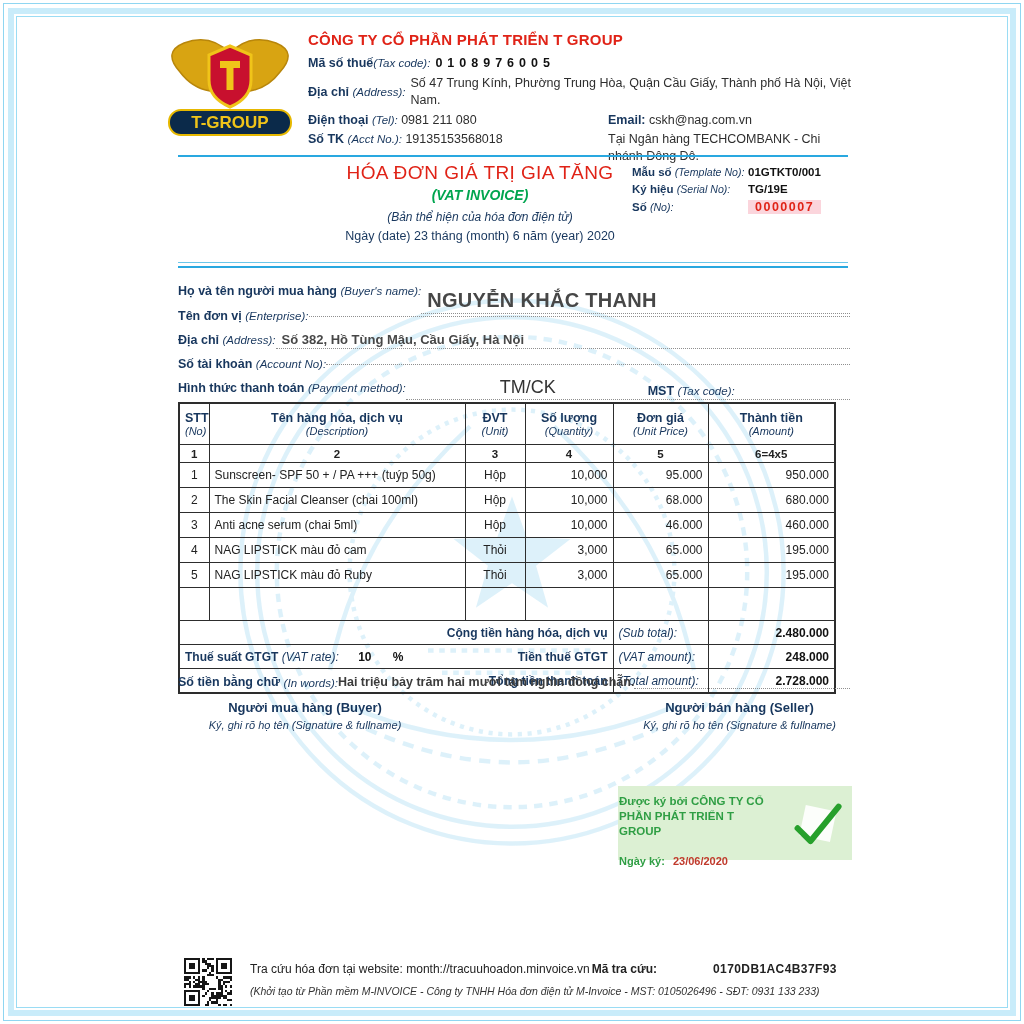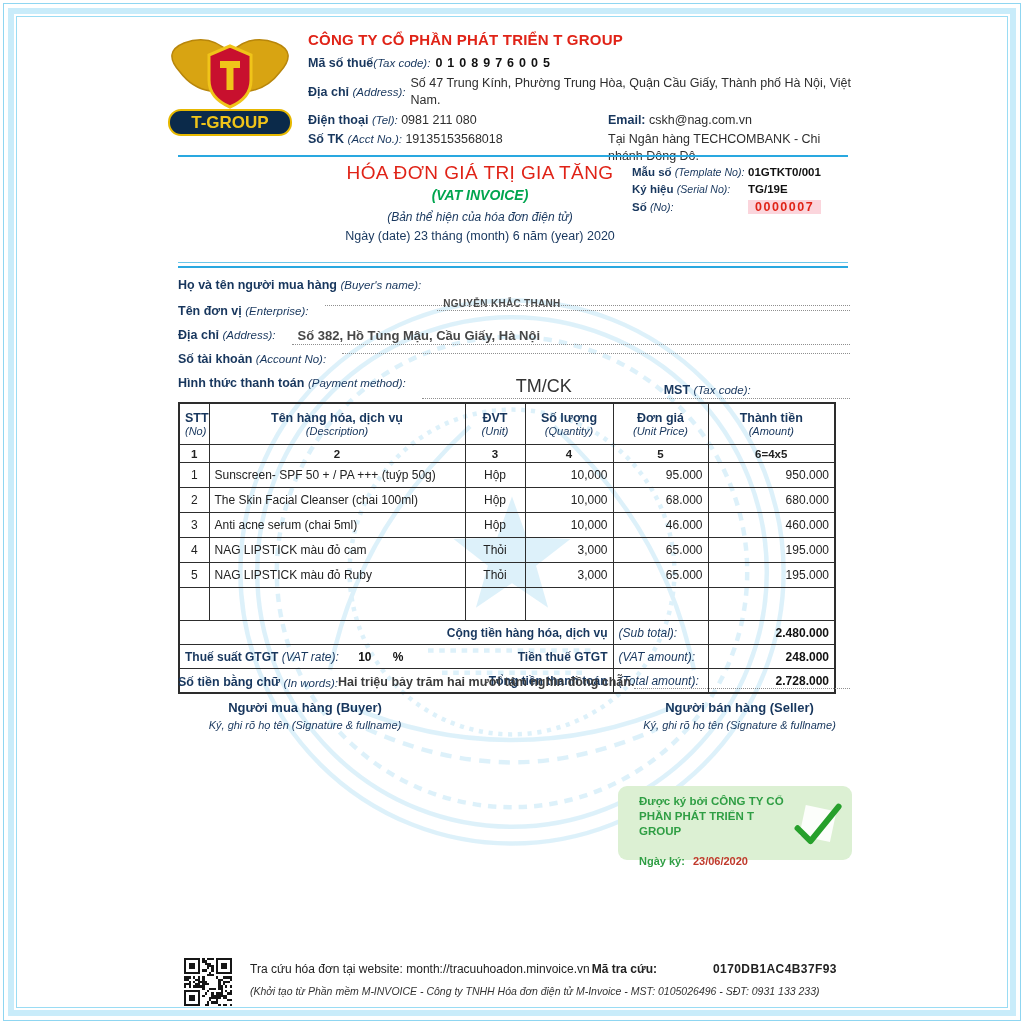--- a/index.html
+++ b/index.html
@@ -36,24 +36,24 @@
   .inv-note{font-size:12px;font-style:italic;color:#17365d;margin-top:7px;}
   .inv-date{font-size:12.5px;color:#17365d;margin-top:5px;}
   .meta{position:absolute;left:632px;top:166px;width:220px;font-size:11.5px;}
   .m-row{display:flex;align-items:center;margin-bottom:5px;}
   .m-lab{width:116px;color:#17365d;}
   .m-val{font-weight:bold;color:#111;}
   .m-val.red{color:#e02317;background:#fbd5dc;padding:0 7px;letter-spacing:1.5px;font-size:12.5px;}
 
   
   .buyer{position:absolute;left:178px;top:278px;width:672px;}
-  .b-line{display:flex;align-items:flex-start;height:24px;font-size:12.5px;gap:16px;}
+  .b-line{display:flex;align-items:center;height:24px;font-size:12.5px;}
   .b-line .lead{white-space:nowrap;padding-bottom:1px;}
   .b-line .rest{flex:1;display:flex;align-items:flex-end;border-bottom:1px dotted #8f8f8f;padding:0 4px 1px 6px;}
-  .v-name{font-weight:bold;font-size:10px;color:#474747;letter-spacing:.3px;margin-top:20px;}
+  .v-name{font-weight:bold;font-size:20px;color:#474747;letter-spacing:.3px;margin-top:20px;}
   .v-addr{font-weight:bold;font-size:13px;color:#474747;}
   .v-pay{font-size:18px;color:#333;margin-left:88px;}
   .mstlab{margin-left:92px;white-space:nowrap;}
 
   
   .items{position:absolute;left:178px;top:402px;border-collapse:collapse;width:656px;
          font-size:12px;color:#222;table-layout:fixed;border:2px solid #2d2d2d;}
   .items th,.items td{border:1px solid #2d2d2d;padding:1px 5px;overflow:hidden;}
   .items thead .head th{height:38px;vertical-align:middle;}
   .h-vi{font-weight:bold;color:#17365d;font-size:12.5px;}
@@ -79,21 +79,21 @@
 
   
   .sig{position:absolute;top:700px;text-align:center;color:#17365d;}
   .sig.buyer-sig{left:195px;width:220px;}
   .sig.seller-sig{left:622px;width:235px;}
   .sig-title{font-weight:bold;font-size:13px;}
   .sig-note{font-style:italic;font-size:11px;margin-top:4px;}
 
   
   .dsig{position:absolute;left:618px;top:786px;width:234px;height:74px;background:#dcf0d3;
-        box-sizing:border-box;padding:8px 21px;border-radius:9px;}
+        box-sizing:border-box;padding:8px 1px;}
   .dsig-text{width:158px;font-size:11.5px;font-weight:bold;color:#2f9e44;line-height:1.3;}
   .dsig-date{margin-top:16px;font-size:11px;}
   .dsig-date .dl{color:#2f9e44;font-weight:bold;}
   .dsig-date .dv{color:#c0392b;font-weight:bold;margin-left:5px;}
   .dsig .check{position:absolute;right:8px;top:12px;}
 
   
   .footer{position:absolute;left:184px;top:958px;width:672px;display:flex;}
   .qr{width:48px;height:48px;flex:0 0 48px;}
   .f-text{margin-left:18px;padding-top:4px;font-size:12px;color:#222;width:600px;}

